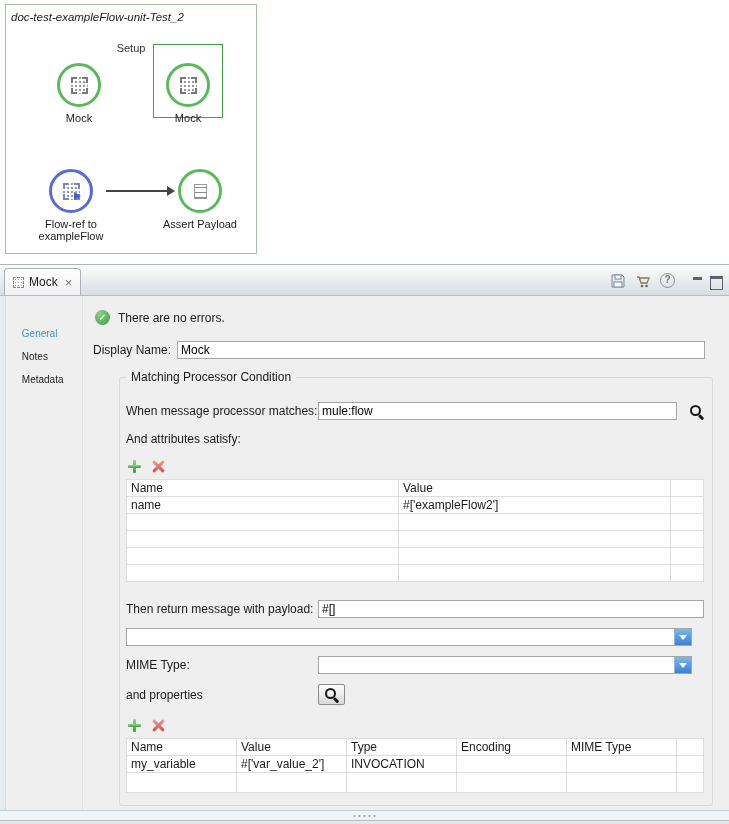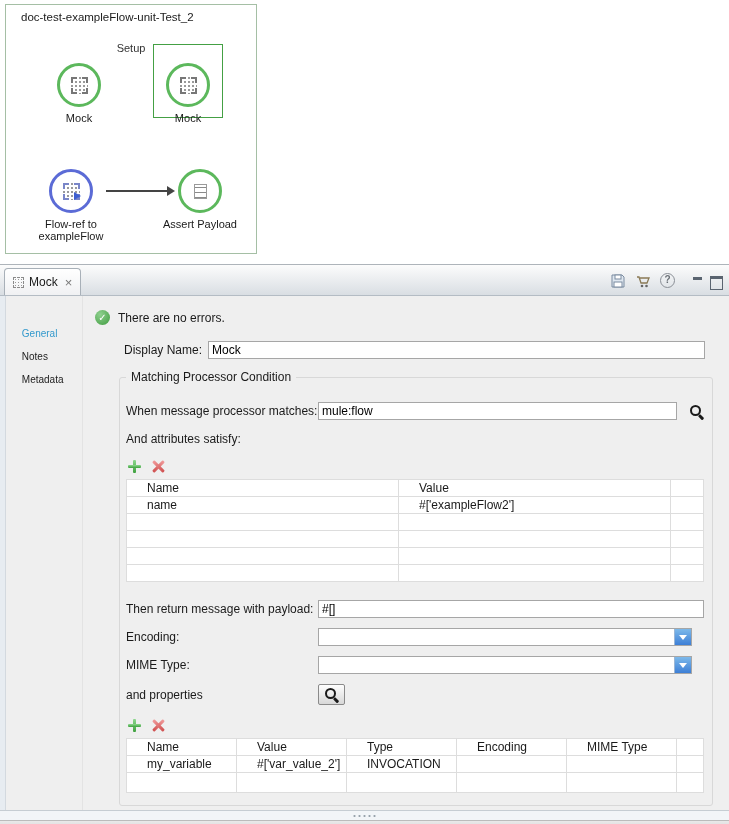--- a/index.html
+++ b/index.html
@@ -3,21 +3,21 @@
 <meta charset="utf-8">
 <style>
   * { box-sizing: border-box; margin: 0; padding: 0; }
   html,body { width:729px; height:824px; overflow:hidden; background:#fff;
               font-family:"Liberation Sans", sans-serif; color:#1a1a1a; }
 
   
   .canvas { position:relative; height:264px; background:#fff; }
   .flow-box { position:absolute; left:5px; top:4px; width:252px; height:250px;
               border:1px solid #a5bfa5; background:#fff; }
-  .flow-title { position:absolute; left:15px; top:6px; font-size:11.5px; }
+  .flow-title { position:absolute; left:5px; top:6px; font-size:11.5px;font-style:italic; }
   .scope-label { position:absolute; left:0; right:0; text-align:center; font-size:11px; color:#333; }
   .scope-setup { top:28px;margin-top:9px; }
   .scope-test  { top:138px; }
 
   .node { position:absolute; text-align:center; font-size:11px; }
   .node-label { margin-top:5px; line-height:12px; }
   .icon-circle { width:44px; height:44px; border-radius:50%; background:#fff;
                  margin:0 auto; display:flex; align-items:center; justify-content:center; }
   .ring-green { border:3px solid #5cb85c; }
   .ring-blue  { border:3px solid #5b6bd6; }
@@ -67,21 +67,21 @@
 
   .content { flex:1; padding:10px 16px 0 10px; position:relative; }
 
   .status-row { display:flex; align-items:center; gap:8px; margin:4px 0 0 2px; font-size:12px; }
   .check-icon { width:15px; height:15px; border-radius:50%; flex:none;
                 background:radial-gradient(circle at 35% 30%, #8fd08f, #3e9b3e);
                 color:#fff; font-size:10px; line-height:15px; text-align:center; }
 
   .frow { display:flex; align-items:center; margin-top:10px; }
   .frow > label { width:192px; flex:none; font-size:12px; }
-  .display-row { margin-top:16px;margin-left:31px; }
+  .display-row { margin-top:16px; }
   .display-row > label { width:84px; }
   .tfield { height:18px; border:1px solid #a6a6a6; background:#fff; font-size:12px;
             font-family:"Liberation Sans",sans-serif; padding:0 3px; flex:1; min-width:0; }
   .display-row .tfield { margin-right:8px; }
 
   .group { margin-top:18px; position:relative; border:1px solid #d8d8d8; border-radius:3px;
            padding:14px 8px 12px 6px;margin-left:26px; }
   .group-title { position:absolute; top:-8px; left:6px; background:#efefef; padding:0 5px; font-size:12px; }
   .group .frow:first-of-type { margin-top:6px; }
 
@@ -101,21 +101,21 @@
   .icon-plus::after  { content:''; position:absolute; top:5px; left:0; width:13px; height:3px;
                        background:linear-gradient(#8ed88e,#3da03d); border-radius:1px; }
   .icon-x { width:13px; height:13px; position:relative; display:inline-block; }
   .icon-x::before, .icon-x::after { content:''; position:absolute; left:5px; top:-1px; width:3px; height:15px;
                        background:linear-gradient(#f09a9a,#cf4f4f); border-radius:1px; }
   .icon-x::before { transform:rotate(45deg); }
   .icon-x::after  { transform:rotate(-45deg); }
 
   table.grid { border-collapse:collapse; table-layout:fixed; background:#fff;
                border:1px solid #b9b9b9; font-size:12px; margin-top:6px; width:578px; }
-  table.grid th, table.grid td { border:1px solid #ddd; height:17px; padding:0 20px;
+  table.grid th, table.grid td { border:1px solid #ddd; height:17px; padding:0 4px;
                text-align:left; font-weight:normal; overflow:hidden; white-space:nowrap; }
   table.grid thead tr { border-bottom:1px solid #ccc; }
 
   .payload-row { margin-top:18px; }
   .combo { height:18px; flex:1; min-width:0; background:#fff; border:1px solid #a6a6a6;
            position:relative; margin-right:12px; }
   .combo-value { position:absolute; left:4px; top:2px; font-size:12px; }
   .combo-btn { position:absolute; right:0; top:0; bottom:0; width:17px;
                background:linear-gradient(#7db9ea,#3d7fd6); border-left:1px solid #9ab6d6;
                display:flex; align-items:center; justify-content:center; }
@@ -285,21 +285,20 @@
                 </tr>
             </tbody>
           </table>
 
           <div class="frow payload-row">
             <label>Then return message with payload:</label>
             <input class="tfield" value="#[]" style="">
           </div>
 
           <div class="frow">
-            <label>Encoding:</label>
             <div class="combo">
               <span class="combo-value"></span>
               <span class="combo-btn">
                   <span class="combo-arrow"></span>
                 </span>
             </div>
           </div>
 
           <div class="frow">
             <label>MIME Type:</label>

